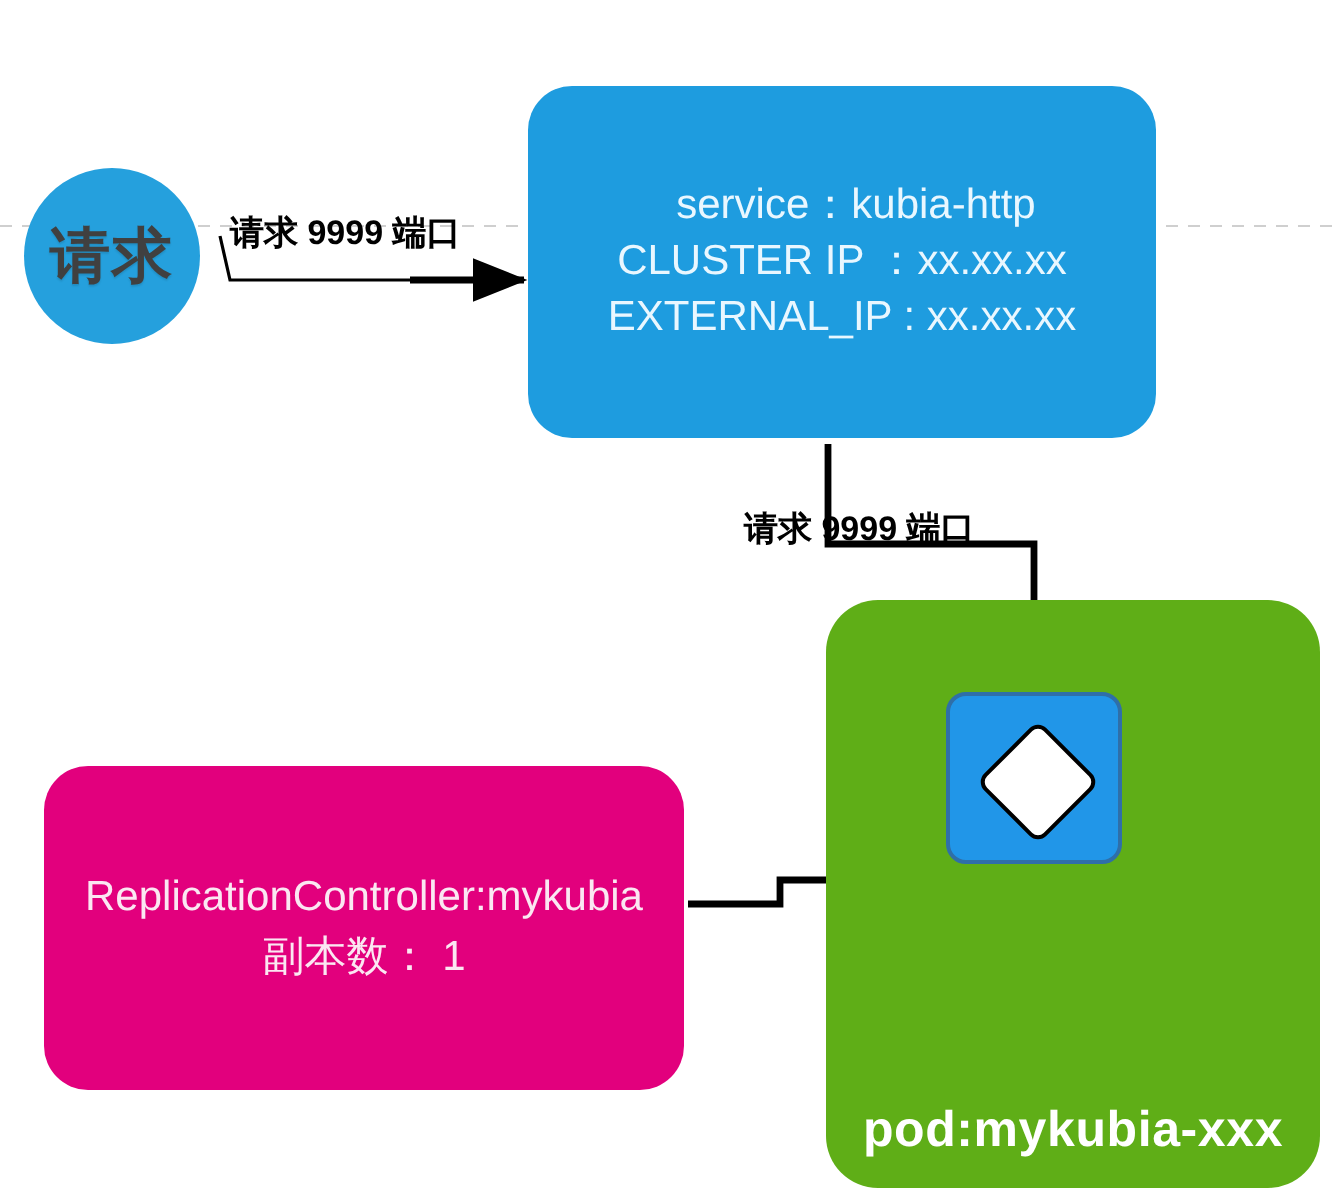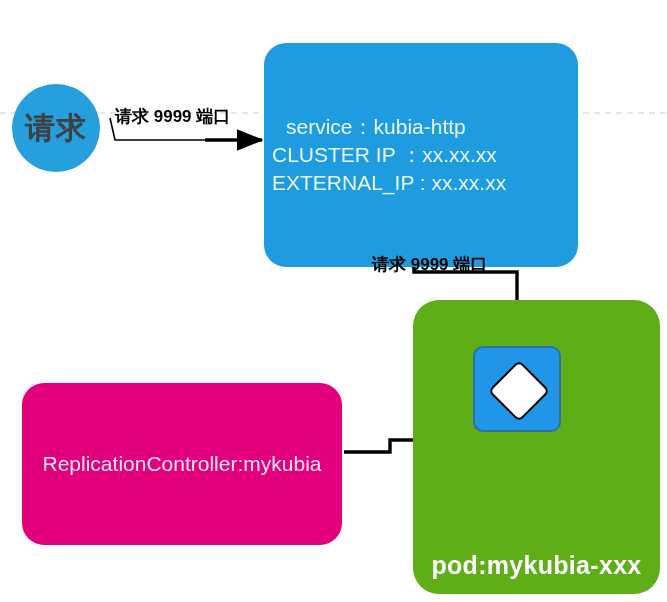--- a/index.html
+++ b/index.html
@@ -45,25 +45,26 @@
     letter-spacing: 1px;
     text-shadow: 0 1px 1px rgba(0,0,0,0.12);
   }
 
   
   .service-box {
     position: absolute;
     left: 264px;
     top: 43px;
     width: 314px;
-    height: 224px;
+    height: 176px;
     border-radius: 22px;
     background: #1e9cdf;
     display: flex;
     flex-direction: column;
+    align-items: center;
     justify-content: center;
     box-sizing: border-box;
     padding: 0 8px;
   }
   .service-box .line {
     color: #e9f7ff;
     font-size: 21px;
     line-height: 28px;
     white-space: nowrap;
   }
@@ -176,20 +177,21 @@
   </div>
 
   <div class="service-box">
     <div class="line first">service：kubia-http</div>
     <div class="line">CLUSTER IP ：xx.xx.xx</div>
     <div class="line">EXTERNAL_IP : xx.xx.xx</div>
   </div>
 
   <div class="rc-box">
     <div class="line">ReplicationController:mykubia</div>
+    <div class="line">副本数： 1</div>
   </div>
 
   <div class="pod-box">
     <div class="container-box">
       <div class="diamond"></div>
     </div>
     <div class="pod-label">pod:mykubia-xxx</div>
 
   </div>
 

